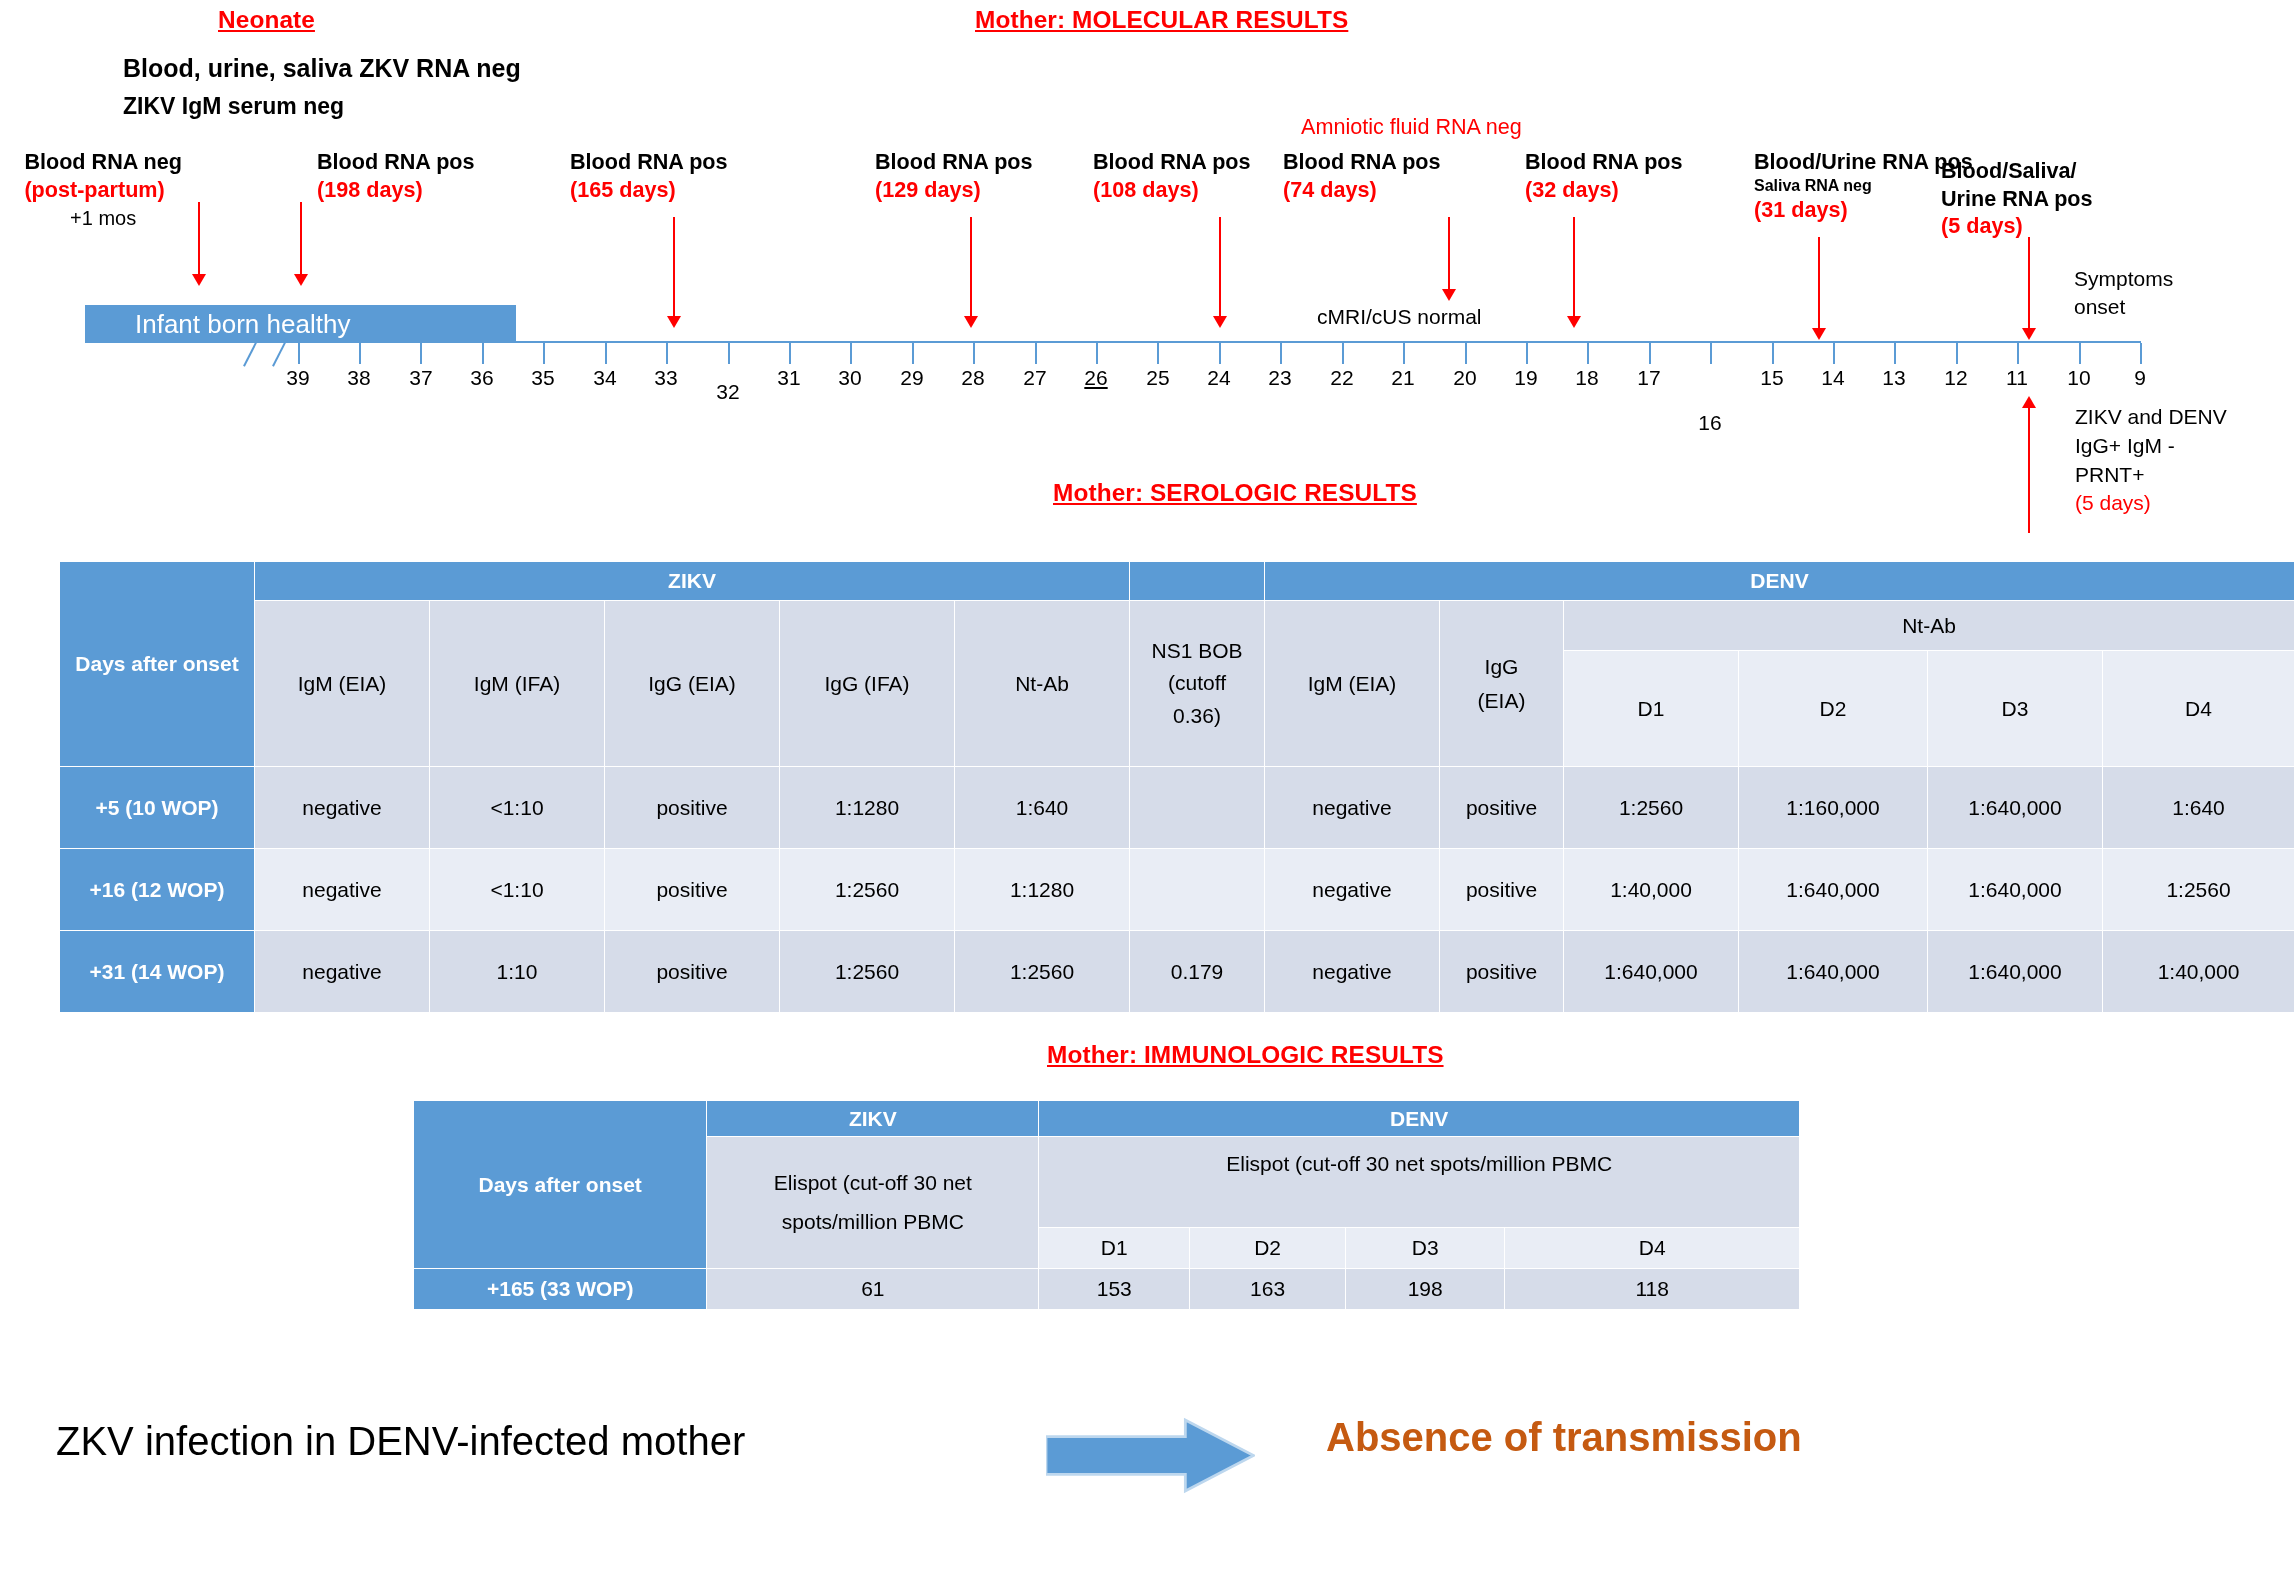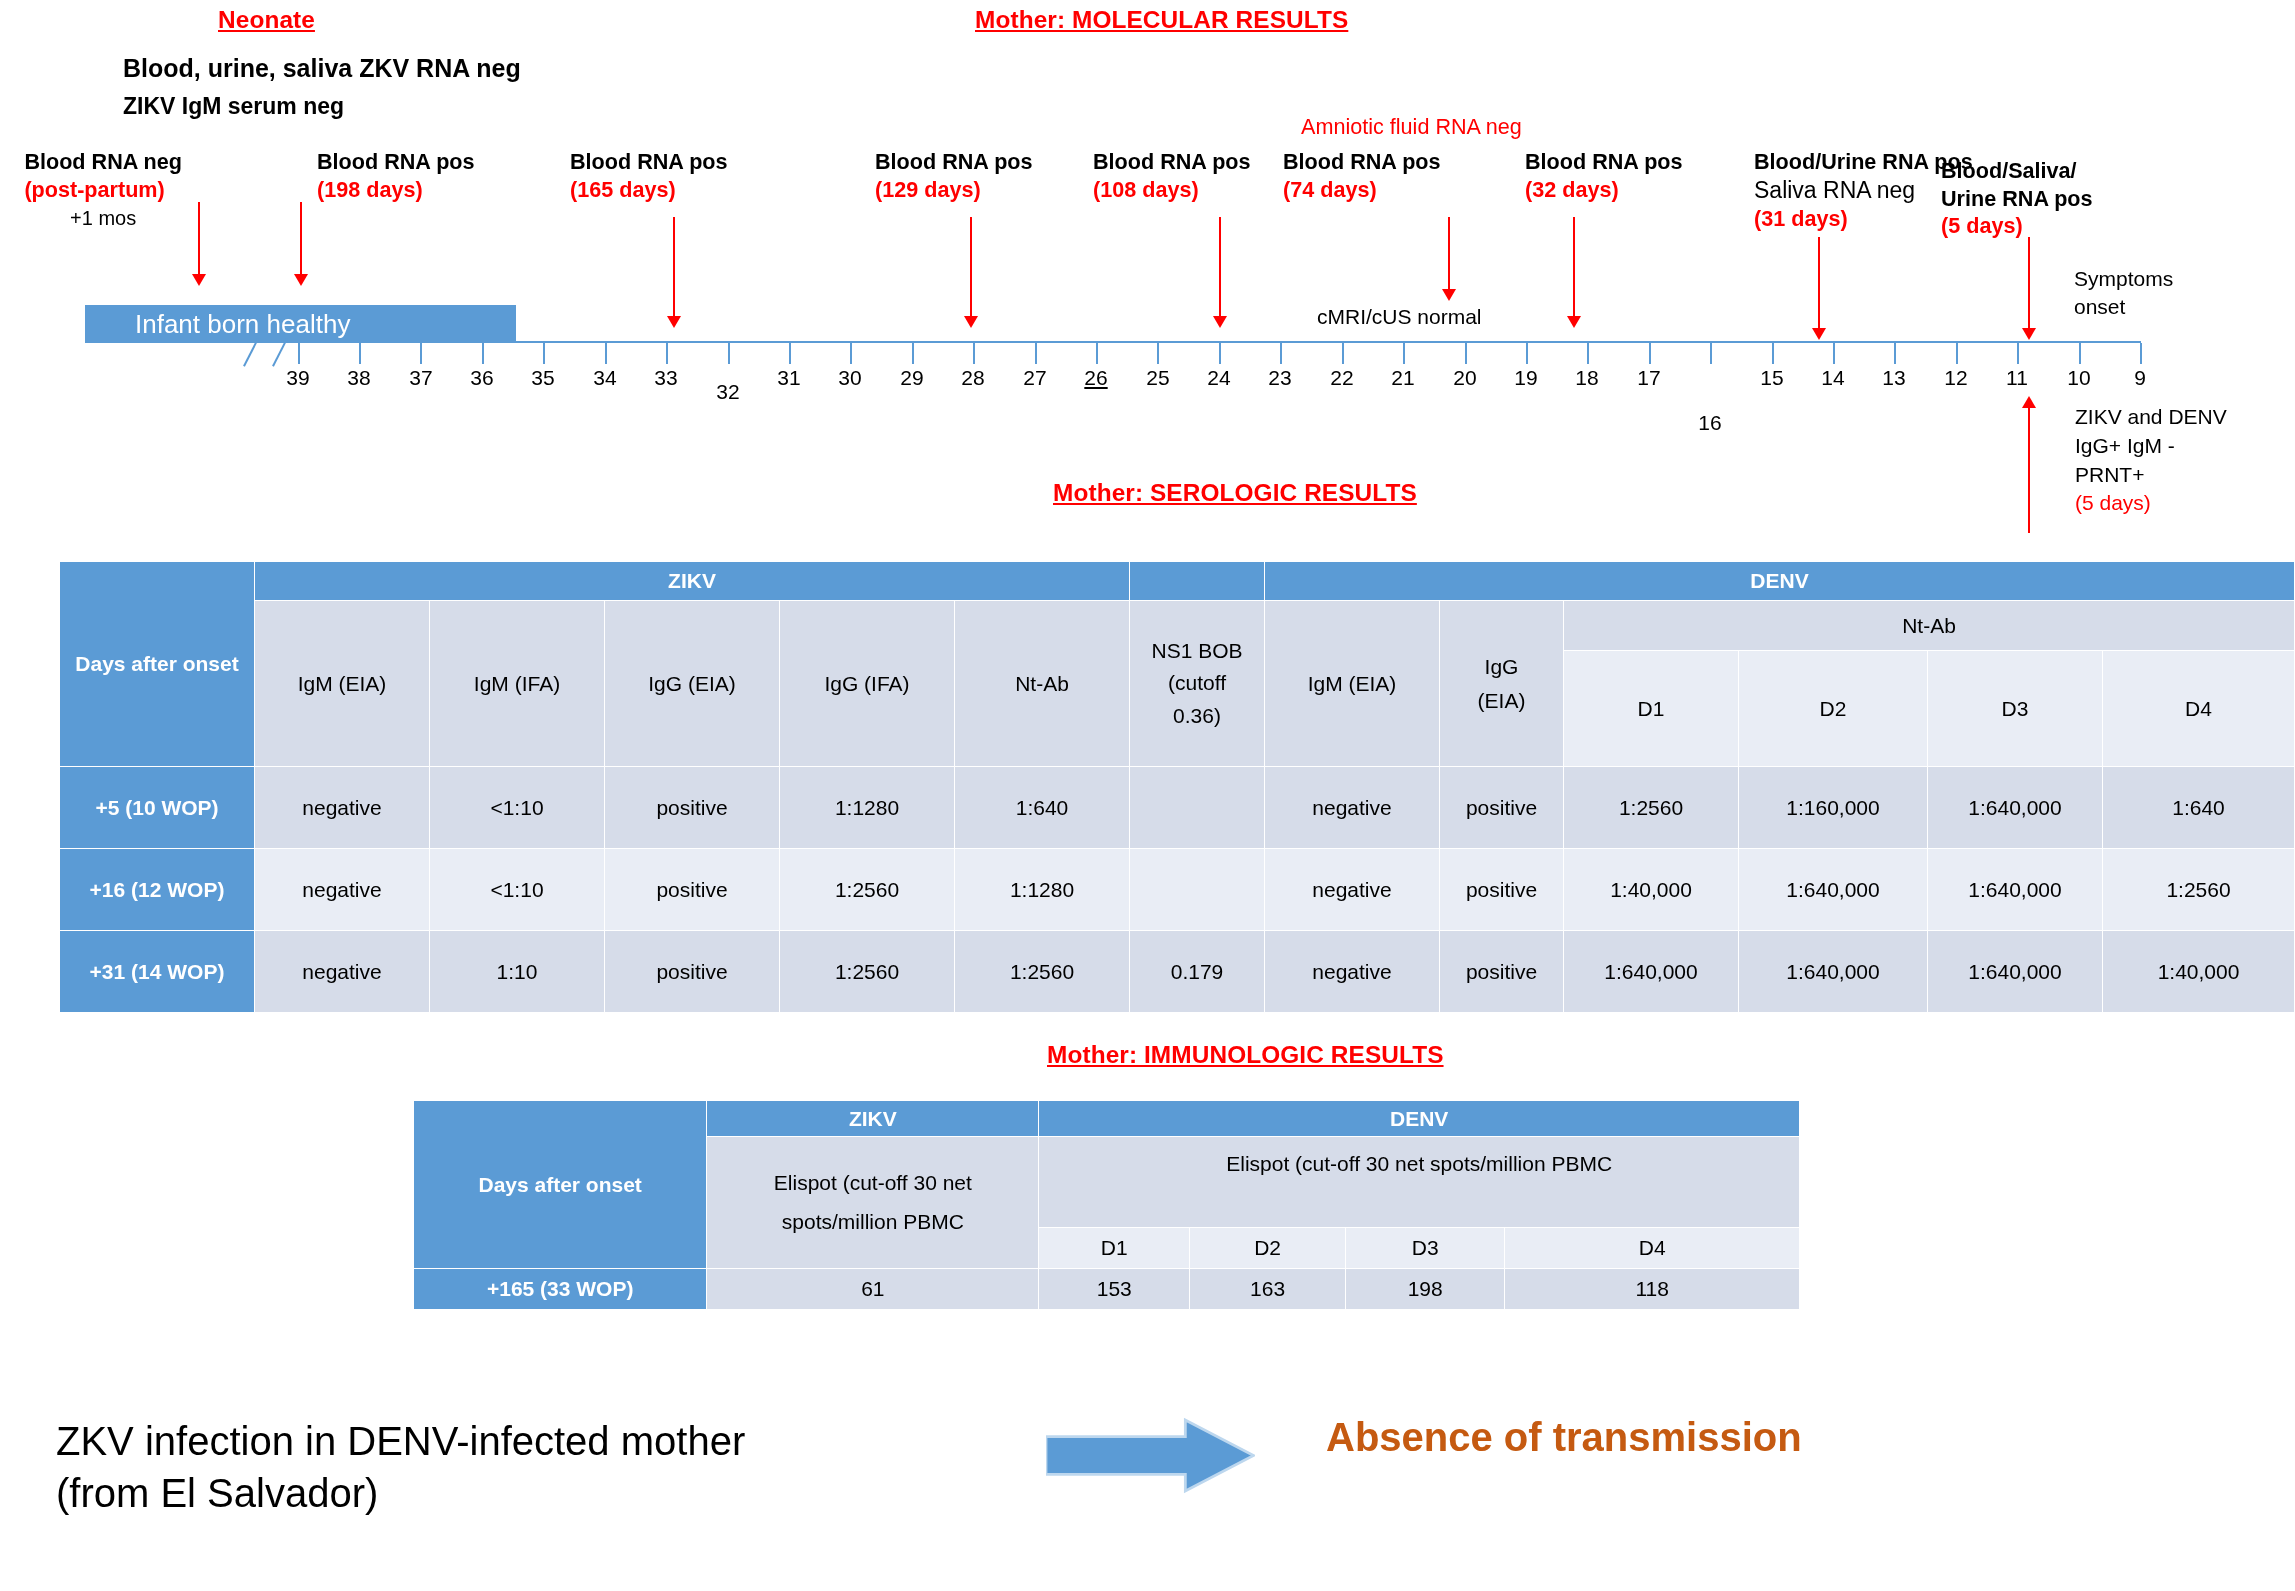--- a/index.html
+++ b/index.html
@@ -8,21 +8,21 @@
   .red{color:#FF0000;}
   .ctr{text-align:center;}
 
   
   .sect-title{color:#FF0000;font-weight:bold;text-decoration:underline;font-size:24.4px;white-space:nowrap;letter-spacing:0.1px;}
 
   
   .evt{white-space:nowrap;line-height:1.28;}
   .evt .l1{font-weight:bold;font-size:21.6px;color:#000;display:block;}
   .evt .l2{font-weight:bold;font-size:21.6px;color:#FF0000;display:block;}
-  .evt .l2b{font-size:23px;color:#000;display:block;font-weight:normal;}
+  .evt .l2b{font-size:16px;color:#000;display:block;font-weight:bold;}
   .evt .l3{font-size:20px;color:#000;display:block;font-weight:normal;}
 
   
   .arrow-dn{position:absolute;width:2.1px;background:#FF0000;}
   .arrow-dn::after{content:"";position:absolute;left:-6.3px;bottom:-12px;width:0;height:0;
       border-left:7.3px solid transparent;border-right:7.3px solid transparent;border-top:12.5px solid #FF0000;}
   .arrow-up{position:absolute;width:2.1px;background:#FF0000;}
   .arrow-up::after{content:"";position:absolute;left:-6.3px;top:-12px;width:0;height:0;
       border-left:7.3px solid transparent;border-right:7.3px solid transparent;border-bottom:12.5px solid #FF0000;}
 
@@ -340,21 +340,20 @@
     <td class="cell-a">153</td>
     <td class="cell-a">163</td>
     <td class="cell-a">198</td>
     <td class="cell-a">118</td>
   </tr>
 </tbody>
   </table>
 
 <div class="concl" style="left:56px;top:1415px;width:976px;">
   <div>ZKV infection in DENV-infected mother</div>
-  <div>(from El Salvador)</div>
 </div>
 
 <div class="big-arrow" style="left:1046px;top:1417px;width:209px;height:77px;">
   <svg width="209" height="77" viewBox="0 0 300 110" xmlns="http://www.w3.org/2000/svg">
     <polygon points="0,28 200,28 200,4 298,55 200,106 200,82 0,82" fill="#5B9BD5" stroke="#BDD7EE" stroke-width="4"></polygon>
   </svg>
 </div>
 
 <div class="concl2" style="left:1326px;top:1415px;">Absence of transmission</div>
 

